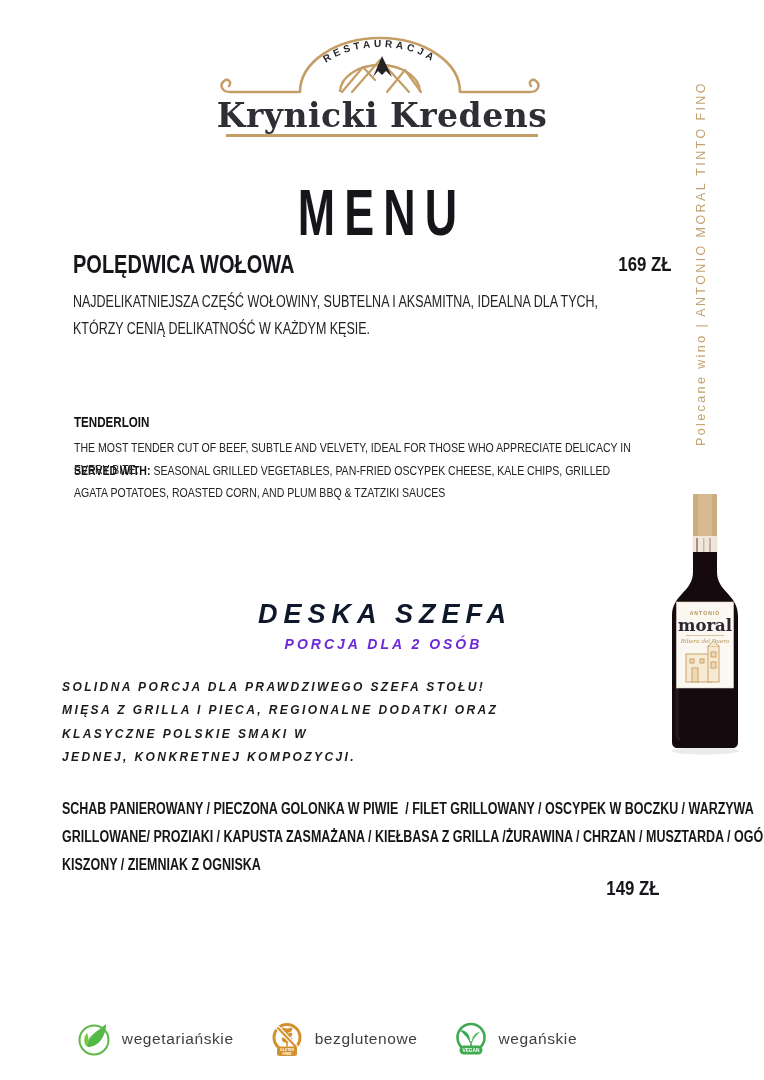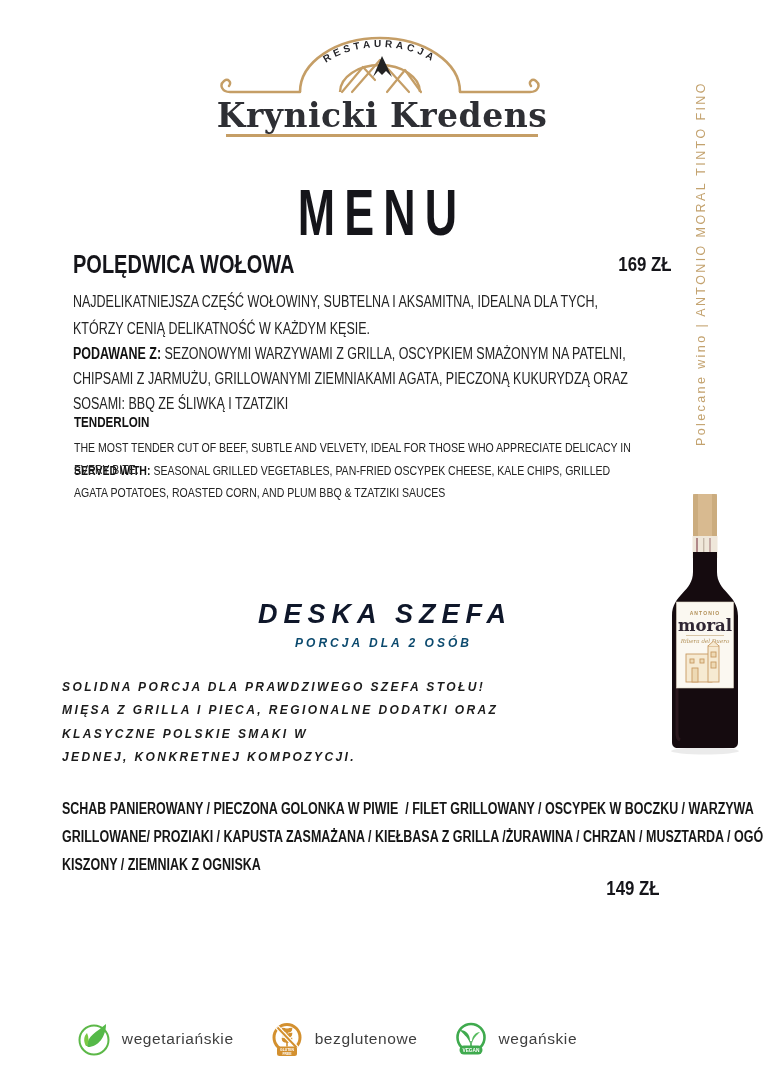--- a/index.html
+++ b/index.html
@@ -29,22 +29,22 @@
   .ten-label{font-size:14.5px;font-weight:700;color:#111;}
 
   .wine-note{left:694px;top:64px;height:382px;width:20px;
     writing-mode:vertical-rl;transform:rotate(180deg);
     font-size:12.5px;letter-spacing:2.4px;color:#c3a26e;white-space:nowrap;}
 
   .board-title{left:24px;top:599px;width:716px;text-align:center;
     font-size:27px;font-weight:700;font-style:italic;letter-spacing:6px;padding-left:6px;
     box-sizing:border-box;color:#0f172a;}
   .board-sub{left:24px;top:636px;width:716px;text-align:center;
-    font-size:12px;font-weight:700;font-style:italic;letter-spacing:3px;padding-left:3px;
-    box-sizing:border-box;color:#0c4a6e;}
+    font-size:14px;font-weight:700;font-style:italic;letter-spacing:3px;padding-left:3px;
+    box-sizing:border-box;color:#6d28d9;}
   .board-desc{left:62px;top:676px;width:580px;
     font-size:12px;font-weight:700;font-style:italic;letter-spacing:2.4px;
     line-height:23.3px;color:#1b1b1b;}
   .board-items{left:46px;top:795px;width:640px;
     font-size:16px;line-height:28px;font-weight:700;color:#161616;}
 
   .legend{left:0;top:1020px;width:652px;display:flex;justify-content:center;
     align-items:center;gap:34px;}
   .legend-item{display:flex;align-items:center;gap:9px;}
   .legend-label{font-size:15.5px;color:#3e3e3e;letter-spacing:.6px;}
@@ -79,25 +79,20 @@
 
   <div class="abs menu-title cxc">MENU</div>
 
   <div class="abs dish-name cxl80">POLĘDWICA WOŁOWA</div>
   <div class="abs price cxr" style="right:92px;top:252px;">169 ZŁ</div>
 
   <div class="abs" style="left:73px;top:288px;width:560px;">
     <div class="body-txt pre cxl wide"> NAJDELIKATNIEJSZA CZĘŚĆ WOŁOWINY, SUBTELNA I AKSAMITNA, IDEALNA DLA TYCH, KTÓRZY CENIĄ DELIKATNOŚĆ W KAŻDYM KĘSIE.</div>
   </div>
 
-  <div class="abs" style="left:73px;top:341px;width:560px;">
-    <div class="body-txt cxl wide" style="line-height:25px;">
-      <b>PODAWANE Z:</b><span class="pre"> SEZONOWYMI WARZYWAMI Z GRILLA, OSCYPKIEM SMAŻONYM NA PATELNI, CHIPSAMI Z JARMUŻU, GRILLOWANYMI ZIEMNIAKAMI AGATA, PIECZONĄ KUKURYDZĄ ORAZ SOSAMI: BBQ ZE ŚLIWKĄ I TZATZIKI</span>
-    </div>
-  </div>
 
   <div class="abs" style="left:74px;top:414px;">
     <div class="ten-label cxl80">TENDERLOIN</div>
   </div>
 
   <div class="abs" style="left:74px;top:460px;width:560px;">
     <div class="small-txt cxl wide">
       <b>SERVED WITH:</b><span class="pre"> SEASONAL GRILLED VEGETABLES, PAN-FRIED OSCYPEK CHEESE, KALE CHIPS, GRILLED AGATA POTATOES, ROASTED CORN, AND PLUM BBQ &amp; TZATZIKI SAUCES</span>
     </div>
   </div>

